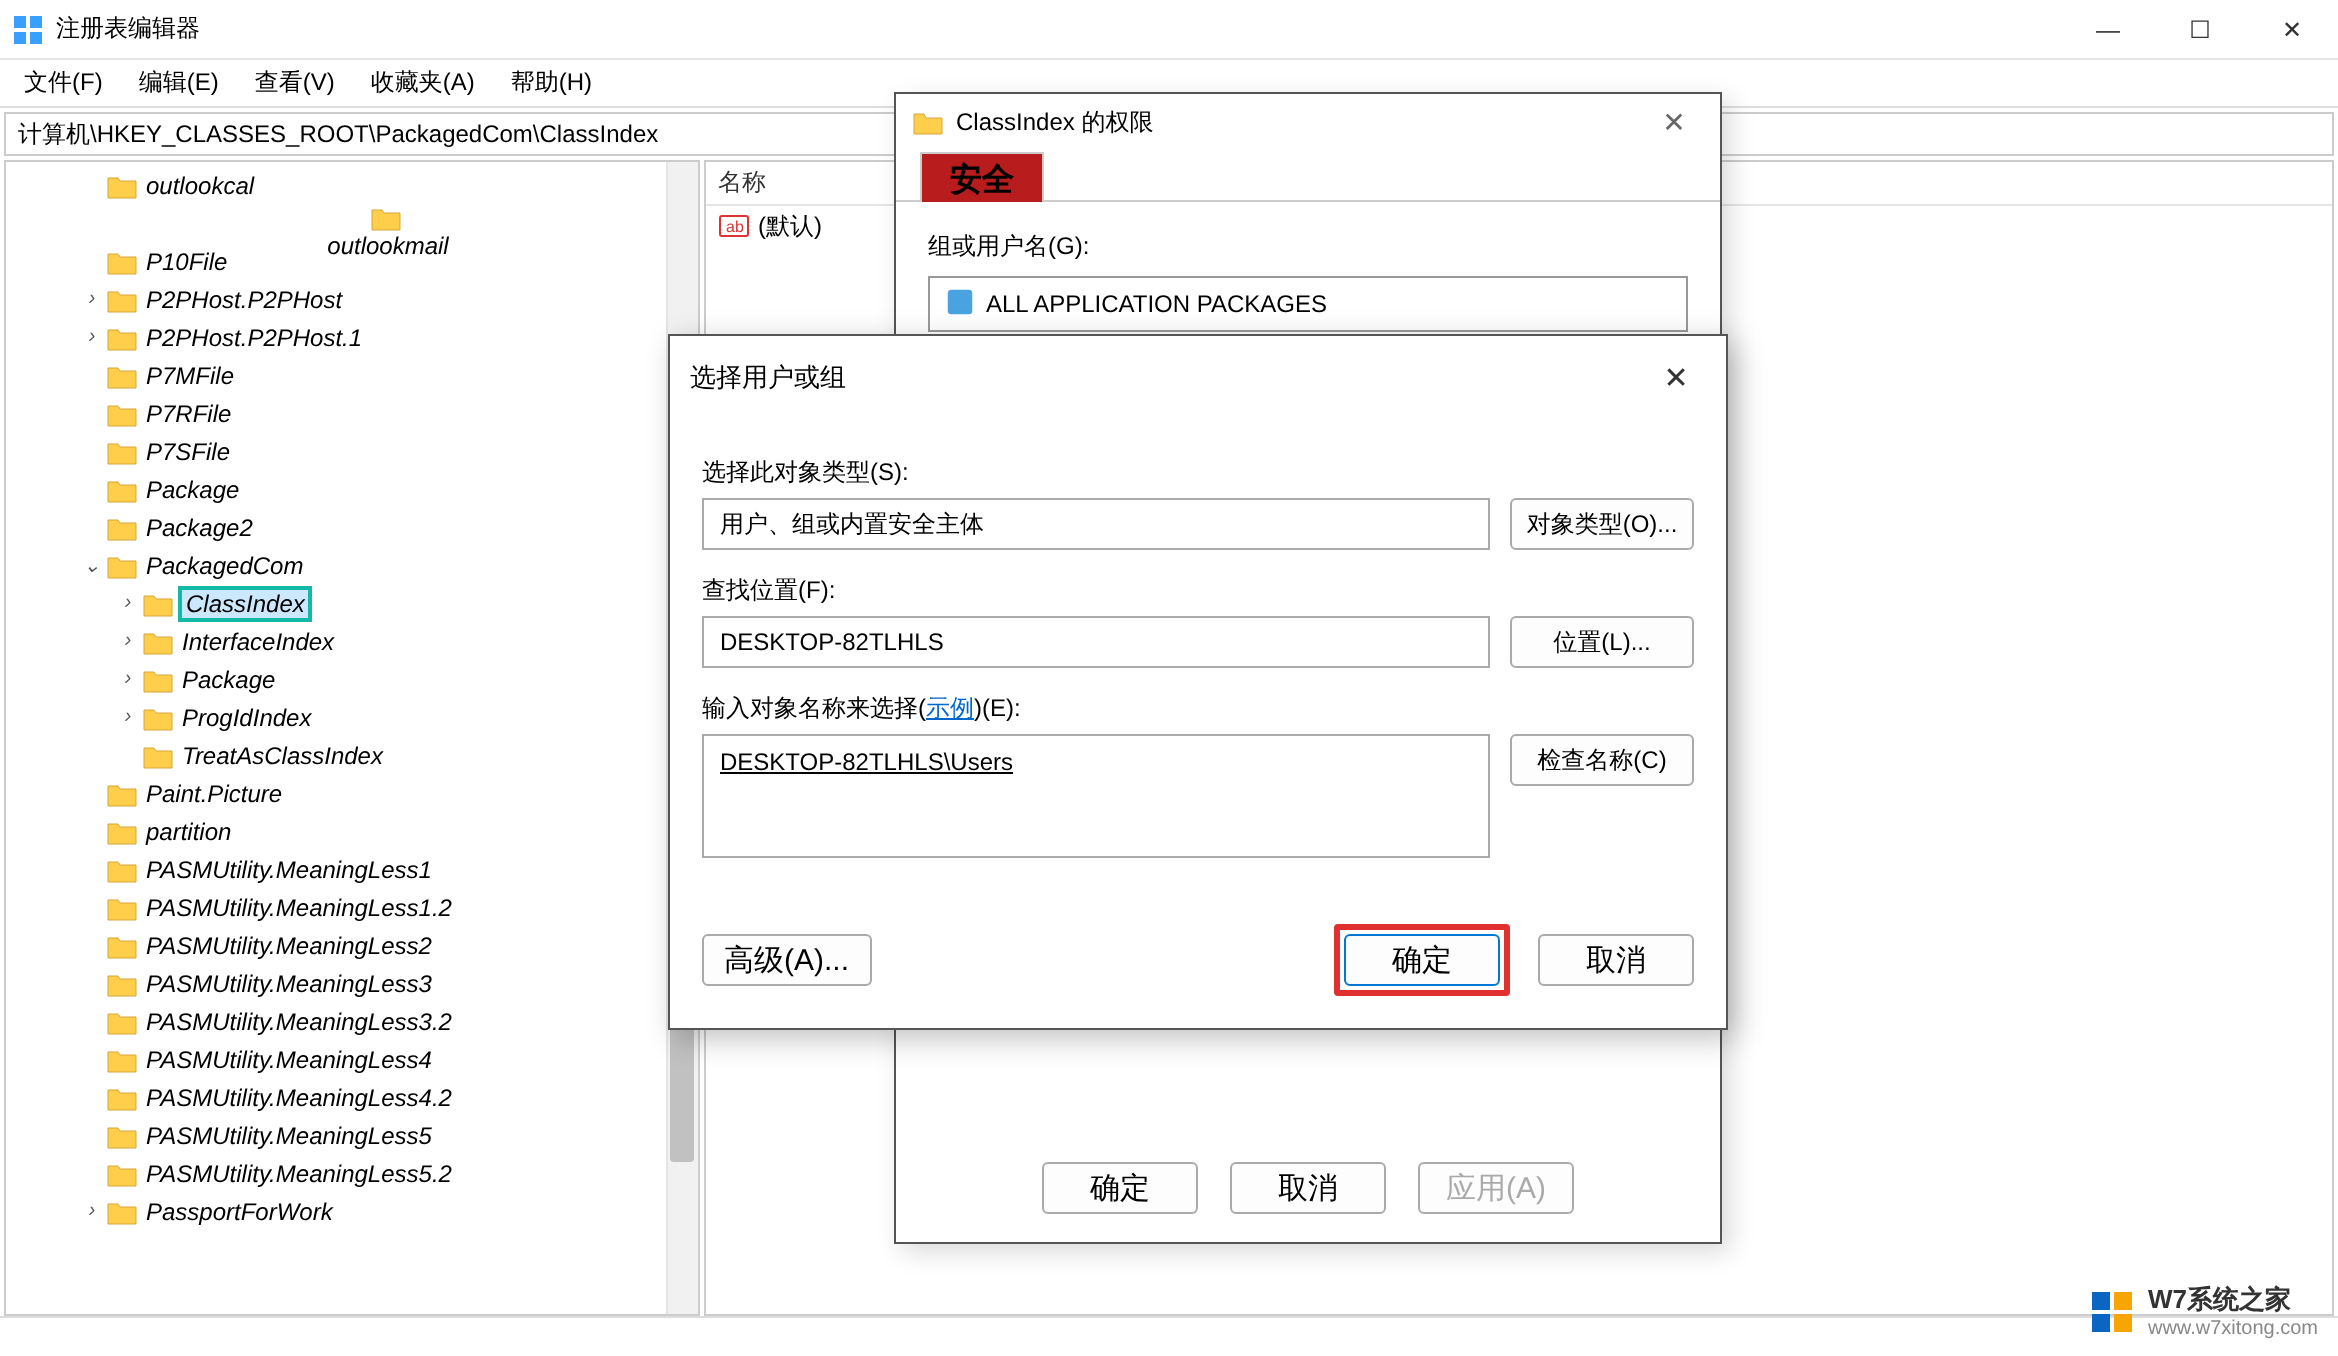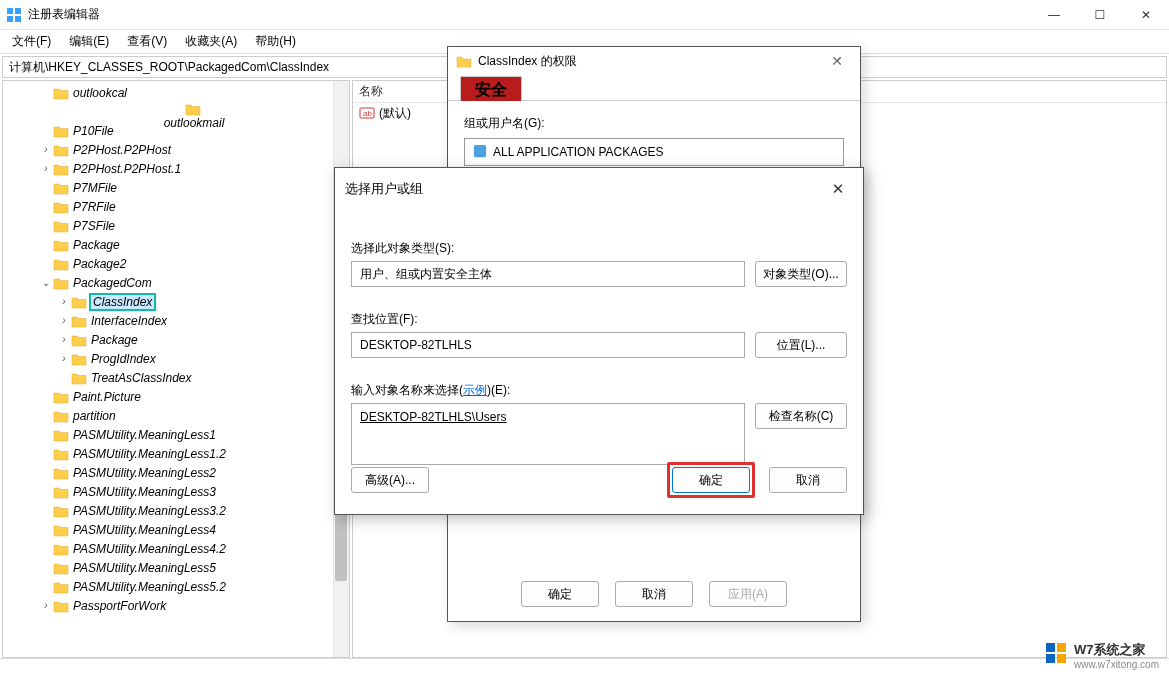--- a/index.html
+++ b/index.html
@@ -34,40 +34,40 @@
 .dlg-perm { position: absolute; left: 447px; top: 46px; width: 414px; height: 576px; background: #fff; border: 1px solid #555; box-shadow: 4px 4px 12px rgba(0,0,0,0.15); }
 .dlg-perm .dlg-title { height: 28px; display: flex; align-items: center; padding: 0 8px; font-size: 12px; }
 .dlg-perm .dlg-title .dlg-icon { width: 16px; height: 16px; margin-right: 6px; }
 .dlg-perm .dlg-close { margin-left: auto; color: #666; font-size: 14px; width: 30px; text-align: center; }
 .dlg-perm .tab-strip { height: 26px; padding-left: 12px; display: flex; border-bottom: 1px solid #ccc; }
 .dlg-perm .tab { border: 1px solid #ccc; border-bottom: none; padding: 3px 14px; background: #b91c1c; font-size: 16px; position: relative; top: 1px; font-weight: bold; }
 .dlg-perm .body { padding: 14px 16px; }
 .dlg-perm .grp-label { font-size: 12px; margin-bottom: 6px; }
 .dlg-perm .grp-box { border: 1px solid #999; height: 28px; padding: 5px 8px; display: flex; align-items: center; font-size: 12px; }
 .dlg-perm .btn-row { position: absolute; bottom: 14px; left: 0; right: 0; display: flex; justify-content: center; gap: 16px; }
-.dlg-btn { min-width: 78px; height: 26px; border: 1px solid #aaa; background: #fdfdfd; border-radius: 3px; font-size: 12px; display: inline-flex; align-items: center; justify-content: center; padding: 0 10px; }
+.dlg-btn { min-width: 78px; height: 26px; border: 1px solid #aaa; background: #fdfdfd; border-radius: 3px; font-size: 15px; display: inline-flex; align-items: center; justify-content: center; padding: 0 10px; }
 .dlg-btn.disabled { color: #aaa; }
 
 
 .dlg-sel { position: absolute; left: 334px; top: 167px; width: 530px; height: 348px; background: #fff; border: 1px solid #555; box-shadow: 4px 4px 14px rgba(0,0,0,0.25); }
 .dlg-sel .dlg-title { height: 28px; display: flex; align-items: flex-start; padding: 0 10px; font-size: 13px; margin-top: 12px; }
 .dlg-sel .dlg-close { margin-left: auto; color: #333; font-size: 15px; width: 30px; text-align: center; }
 .dlg-sel .body { padding: 8px 16px; }
-.dlg-sel .row-label { font-size: 12px; margin-top: 24px; margin-bottom: 4px; }
+.dlg-sel .row-label { font-size: 12px; margin-top: 12px; margin-bottom: 4px; }
 .dlg-sel .row-field { display: flex; gap: 10px; align-items: flex-start; }
 .dlg-sel .ro-box { flex: 1; border: 1px solid #aaa; height: 26px; padding: 4px 8px; font-size: 12px; background: #fff; display: flex; align-items: center; }
 .dlg-sel .side-btn { width: 92px; height: 26px; border: 1px solid #aaa; border-radius: 3px; background: #fdfdfd; font-size: 12px; display: flex; align-items: center; justify-content: center; }
 .dlg-sel .ta-box { flex: 1; border: 1px solid #aaa; height: 62px; padding: 6px 8px; font-size: 12px; background: #fff; }
 .dlg-sel .ta-box .uline { text-decoration: underline; }
 .dlg-sel .bottom { position: absolute; bottom: 16px; left: 16px; right: 16px; display: flex; align-items: center; }
 .dlg-sel .bottom .spacer { flex: 1; }
 .dlg-sel .ok-hl { border: 3px solid #e03030; padding: 2px; border-radius: 2px; margin-right: 14px; }
 .dlg-sel .ok-hl .dlg-btn { border: 1px solid #0078d4; }
 
-.watermark { position: absolute; bottom: 8px; right: 10px; display: flex; gap: 6px; font-size: 13px; color: #333; }
+.watermark { position: absolute; bottom: 8px; right: 10px; display: flex; align-items: center; gap: 6px; font-size: 13px; color: #333; }
 .watermark .wlogo { width: 24px; height: 24px; }
 .watermark .sub { font-size: 10px; color: #888; }
 
 .folder-svg { fill: #ffcf4b; stroke: #d9a53a; stroke-width: 0.5; }
 .link-example { color: #0066cc; text-decoration: underline; }
 
 .footer { position: absolute; bottom: 0; left: 0; right: 0; height: 20px; border-top: 1px solid #ddd; }
 
 .scroll-hint { position:absolute; right:0; top:0; bottom:0; width:16px; background:#f1f1f1; border-left:1px solid #e5e5e5;}
 .scroll-thumb { position:absolute; right:2px; top:420px; width:12px; height:80px; background:#c1c1c1; border-radius:2px;}

